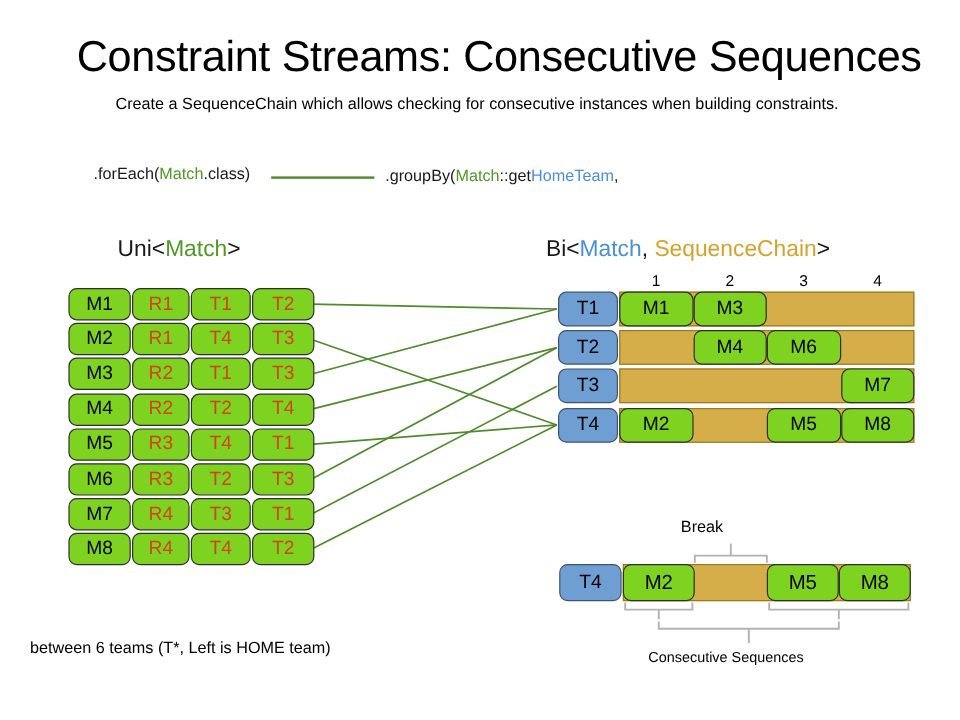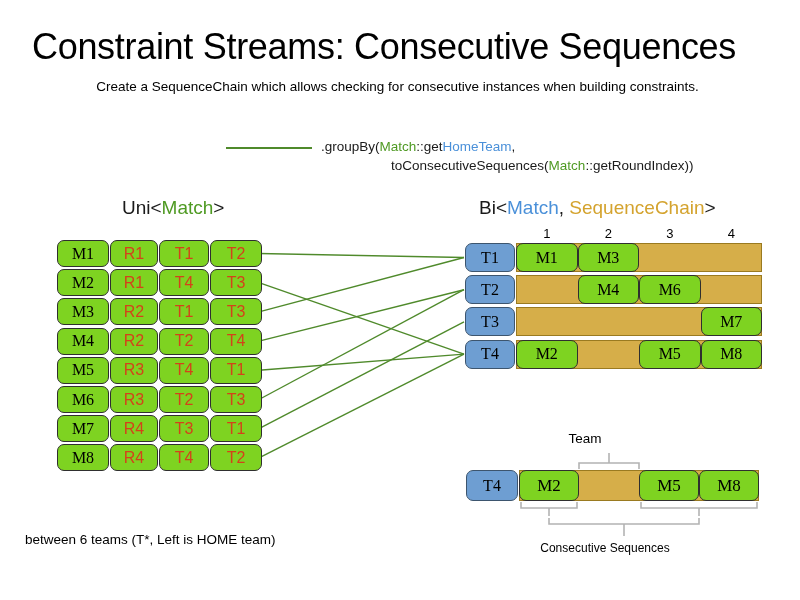--- a/index.html
+++ b/index.html
@@ -15,21 +15,21 @@
     color: #000000;
     overflow: hidden;
   }
 
   
   #slide-title {
     position: absolute;
     top: 26px;
     left: 0;
     width: 768px;
-    text-align: center;
+    text-align: right;
     font-size: 36px;
     font-weight: normal;
     letter-spacing: -0.3px;
     white-space: nowrap;
   }
   #slide-subtitle {
     position: absolute;
     top: 79px;
     left: 0;
     width: 795px;
@@ -72,41 +72,40 @@
   .tok-green  { color: #4f9a23; }
   .tok-blue   { color: #4a90d9; }
   .tok-gold   { color: #d4a32e; }
   .tok-plain  { color: #1a1a1a; }
 
   
   .section-header {
     position: absolute;
     font-size: 19px;
     white-space: nowrap;
-    margin-left: 24px;
   }
   #uni-header { left: 98px; top: 197px; }
   #bi-header  { left: 455px; top: 197px; }
 
   
   .cell {
     position: absolute;
     box-sizing: border-box;
     border: 1.6px solid #333333;
     border-radius: 7px;
     display: flex;
     align-items: center;
     justify-content: center;
     font-size: 16px;
     line-height: 1;
   }
   .cell-green { background: #7ED321; border-color: #2f2f2f; }
   .cell-blue  { background: #6e9ed2; border-color: #3d556e; }
   .cell-gold  { background: #d6ae49; border-color: #9a7a20; border-radius: 0; }
-  .txt-black { color: #000000; font-family: Liberation Serif, serif; }
+  .txt-black { color: #000000; }
   .txt-red   { color: #d4421a; }
 
   
   #uni-table { position: absolute; left: 0; top: 0; width: 800px; height: 600px; }
 
   
   #connector-svg {
     position: absolute;
     left: 0; top: 0;
     width: 800px; height: 600px;
@@ -155,22 +154,23 @@
     pointer-events: none;
   }
 </style>
 </head>
 <body>
 
 <div id="slide-title">Constraint Streams: Consecutive Sequences</div>
 <div id="slide-subtitle">Create a SequenceChain which allows checking for consecutive instances when building constraints.</div>
 
 <div id="code-row">
+  <div id="code-left"><span class="tok-plain">.forEach(</span><span class="tok-green">Match</span><span class="tok-plain">.class)</span></div>
   <div id="code-connector"></div>
-  <div id="code-right"><span class="tok-plain">.groupBy(</span><span class="tok-green">Match</span><span class="tok-plain">::get</span><span class="tok-blue">HomeTeam</span><span class="tok-plain">,</span><span class="line2"><span class="tok-plain">toConsecutiveSequences(</span><span class="tok-green">Match</span><span class="tok-plain">::getRoundIndex))</span></span></div>
+  <div id="code-right"><span class="tok-plain">.groupBy(</span><span class="tok-green">Match</span><span class="tok-plain">::get</span><span class="tok-blue">HomeTeam</span><span class="tok-plain">,</span></div>
 </div>
 
 <div class="section-header" id="uni-header"><span class="tok-plain">Uni&lt;</span><span class="tok-green">Match</span><span class="tok-plain">&gt;</span></div>
 
 <div class="section-header" id="bi-header"><span class="tok-plain">Bi&lt;</span><span class="tok-blue">Match</span><span class="tok-plain">, </span><span class="tok-gold">SequenceChain</span><span class="tok-plain">&gt;</span></div>
 
 <svg id="connector-svg">
     <line x1="259" y1="253.5" x2="464" y2="257.5" stroke="#4f8a2b" stroke-width="1.4"></line>
     <line x1="259" y1="282.7" x2="464" y2="354.1" stroke="#4f8a2b" stroke-width="1.4"></line>
     <line x1="259" y1="311.9" x2="464" y2="257.5" stroke="#4f8a2b" stroke-width="1.4"></line>
@@ -245,19 +245,19 @@
     <div class="cell cell-green txt-black" style="left: 519px; top: 470px; width: 60px; height: 31px; font-size: 17px;">M2</div>
     <div class="cell cell-green txt-black" style="left: 639px; top: 470px; width: 60px; height: 31px; font-size: 17px;">M5</div>
     <div class="cell cell-green txt-black" style="left: 699px; top: 470px; width: 60px; height: 31px; font-size: 17px;">M8</div>
   </div>
 <svg id="bracket-svg">
     <path d="M 579 469 L 579 463 L 609 463 L 609 453 M 609 463 L 639 463 L 639 469" fill="none" stroke="#b3b3b3" stroke-width="1.6"></path>
     <path d="M 521 502 L 521 508 L 549 508 L 549 516 M 549 508 L 577 508 L 577 502" fill="none" stroke="#b3b3b3" stroke-width="1.6"></path>
     <path d="M 641 502 L 641 508 L 699 508 L 699 516 M 699 508 L 757 508 L 757 502" fill="none" stroke="#b3b3b3" stroke-width="1.6"></path>
     <path d="M 549 518 L 549 524 L 624 524 L 624 536 M 624 524 L 699 524 L 699 518" fill="none" stroke="#b3b3b3" stroke-width="1.6"></path>
   </svg>
-<div id="break-label">Team</div>
+<div id="break-label">Break</div>
 <div id="consec-label">Consecutive Sequences</div>
 
 <div id="legend-text">
   <br>
   <span>between 6 teams (T*, Left is HOME team)</span>
 </div>
 
 </body></html>

